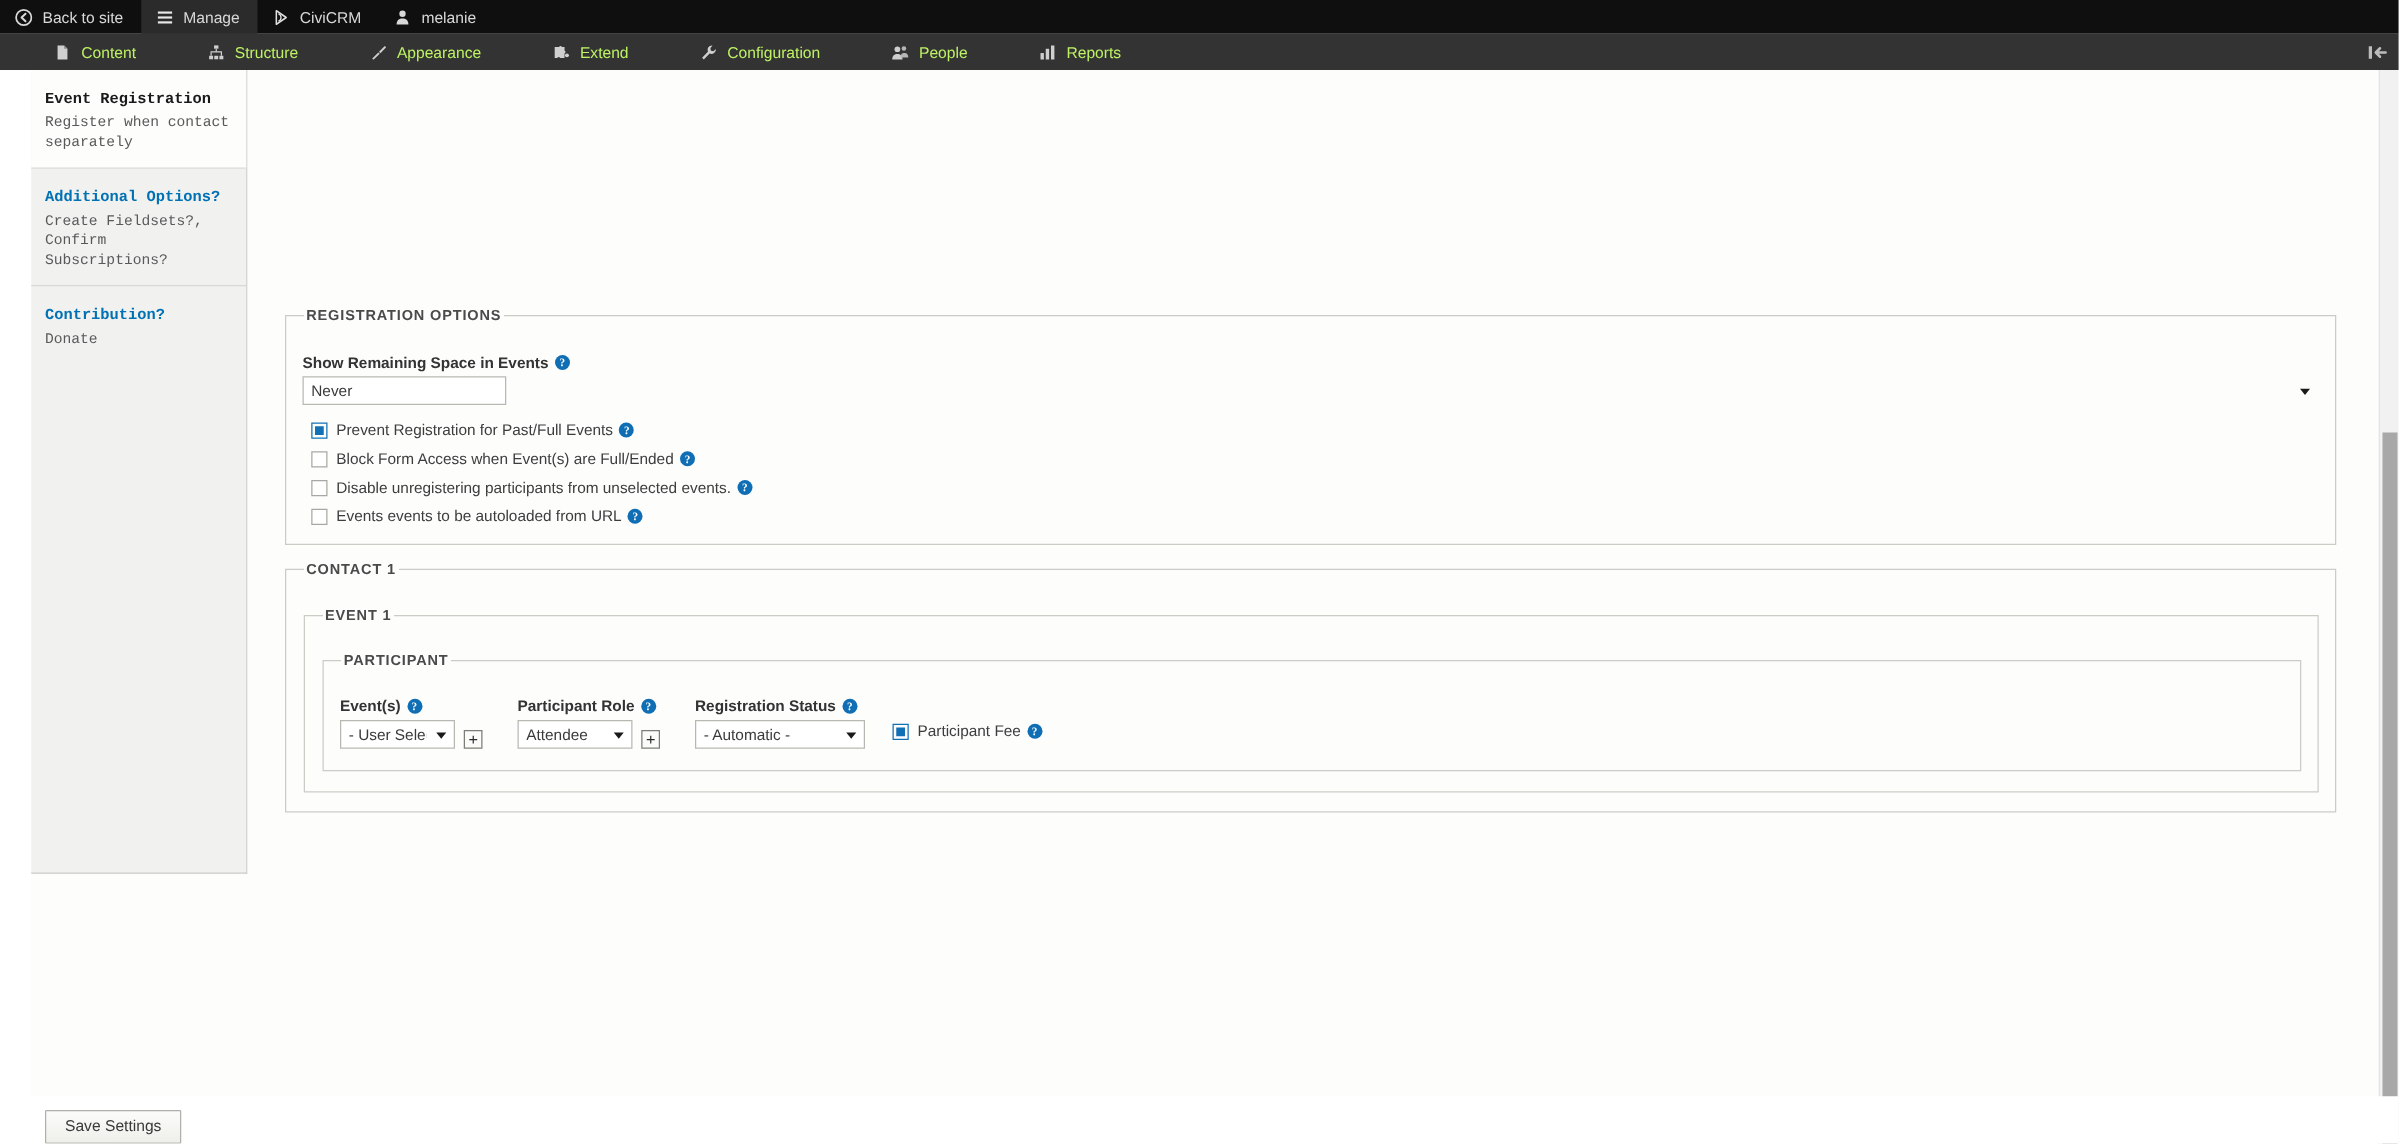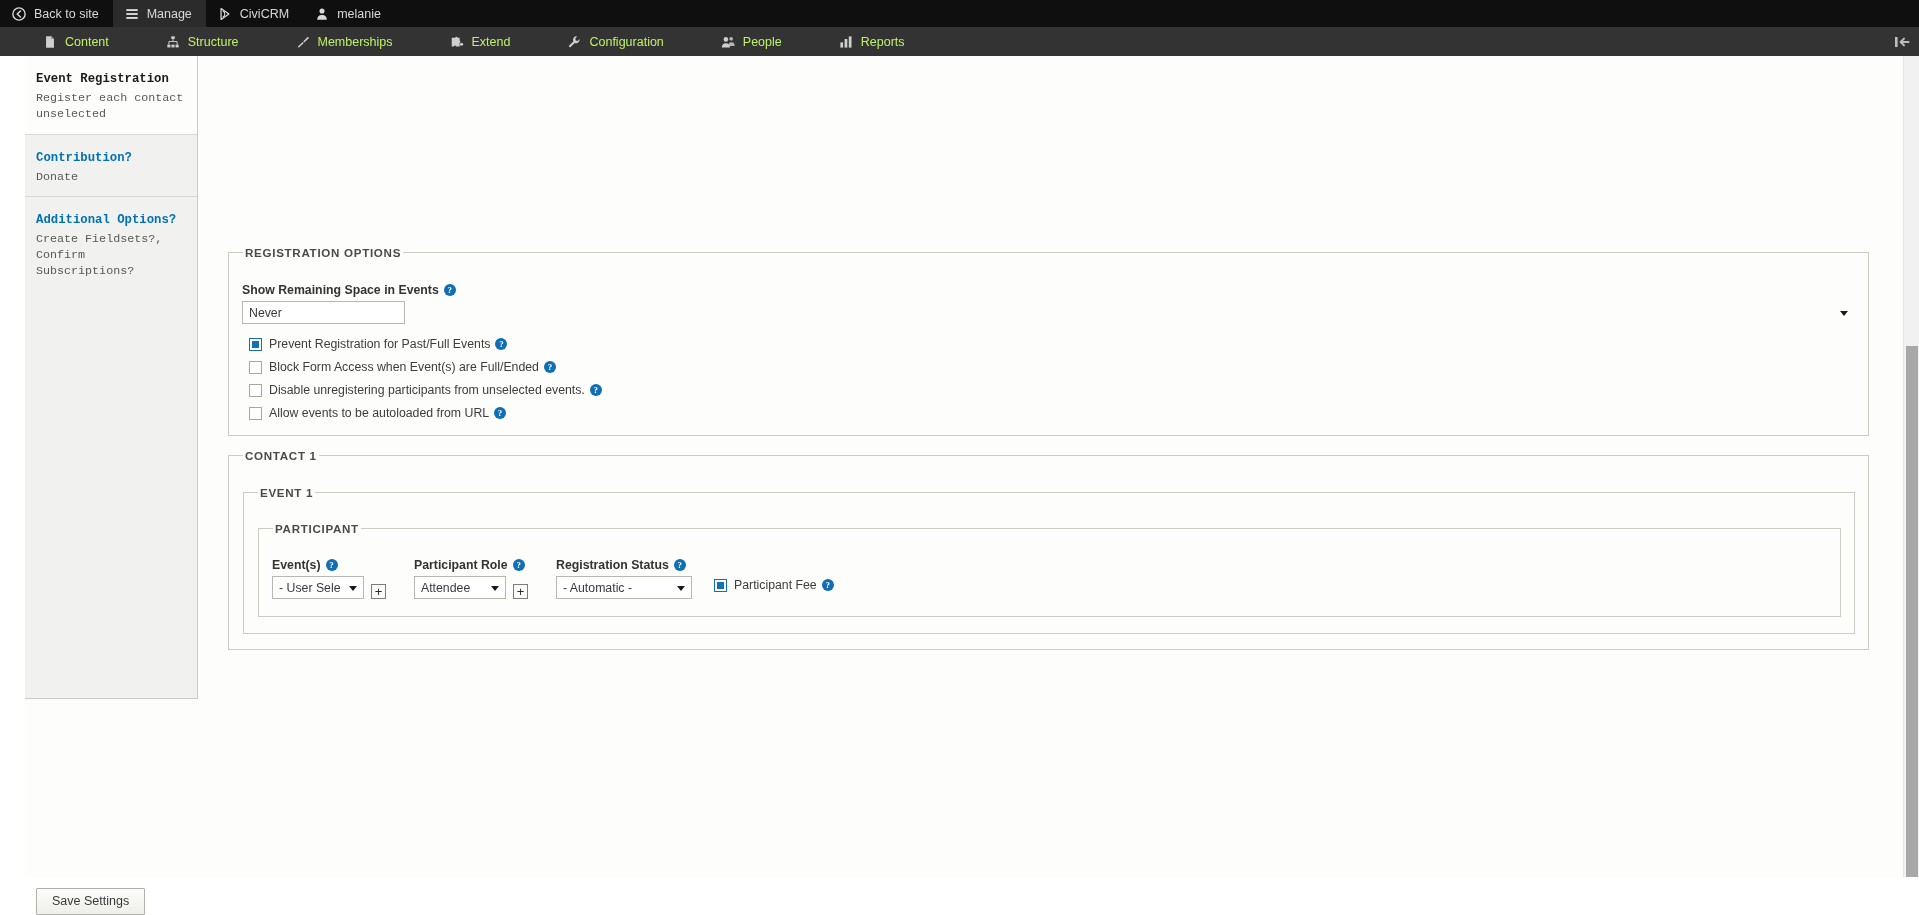--- a/index.html
+++ b/index.html
@@ -348,21 +348,21 @@
     <span>Structure</span>
   </div>
 
   <div class="sub-item">
     <span class="tb-ico">
       <svg width="14" height="14" viewBox="0 0 16 16">
         <path d="M13.5 2 L8.2 7.3 l1.3 1.3 L14.8 3.3 Z" fill="#cfcfcf"></path>
         <path d="M7.6 7.9 L2.3 13.2 c-.4 .4 .3 1.4 1.1 1.1 L8.9 9.2 Z" fill="#cfcfcf"></path>
       </svg>
     </span>
-    <span>Memberships</span>
+    <span>Appearance</span>
   </div>
 
   <div class="sub-item">
     <span class="tb-ico">
       <svg width="14" height="14" viewBox="0 0 16 16">
         <path d="M2 3 h4 a1.4 1.4 0 0 1 2.6 0 H11 v3.2 a1.4 1.4 0 0 1 0 2.6 V13 H7 a1.4 1.4 0 0 0 -2.6 0 H2 Z" fill="#cfcfcf"></path>
         <circle cx="13.2" cy="10.6" r="1.8" fill="#cfcfcf"></circle>
       </svg>
     </span>
     <span>Extend</span>
@@ -411,32 +411,32 @@
 </div>
 
 <div class="page">
 
   <div class="rail"></div>
 
   <div class="vtabs">
 
     <div class="vtab active">
       <div class="vtab-title">Event Registration</div>
-      <div class="vtab-sum">Register each contact unselected</div>
+      <div class="vtab-sum">Register when contact separately</div>
     </div>
 
+
+    <div class="vtab">
+      <div class="vtab-title">Additional Options?</div>
+      <div class="vtab-sum">Create Fieldsets?, Confirm Subscriptions?</div>
+    </div>
 
     <div class="vtab">
       <div class="vtab-title">Contribution?</div>
       <div class="vtab-sum">Donate</div>
-    </div>
-
-    <div class="vtab">
-      <div class="vtab-title">Additional Options?</div>
-      <div class="vtab-sum">Create Fieldsets?, Confirm Subscriptions?</div>
     </div>
   </div>
 
   <div class="content">
     <div class="content-inner">
 
       <fieldset class="fieldset">
         <legend class="fs-legend">REGISTRATION OPTIONS</legend>
 
         <div class="fieldcol" style="margin-bottom:13px;">
@@ -471,21 +471,21 @@
           <span class="cb"></span>
           <span class="cb-label">
             <span>Disable unregistering participants from unselected events.</span>
             <span class="help">?</span>
           </span>
         </div>
 
         <div class="cb-row" style="margin-bottom:2px;">
           <span class="cb"></span>
           <span class="cb-label">
-            <span>Allow events to be autoloaded from URL</span>
+            <span>Events events to be autoloaded from URL</span>
             <span class="help">?</span>
           </span>
         </div>
       </fieldset>
 
       <fieldset class="fieldset" style="padding-bottom:15px;">
         <legend class="fs-legend">CONTACT 1</legend>
 
 
         <fieldset class="fieldset" style="margin:0 0 0 1px;padding:12px 13px 16px;">

